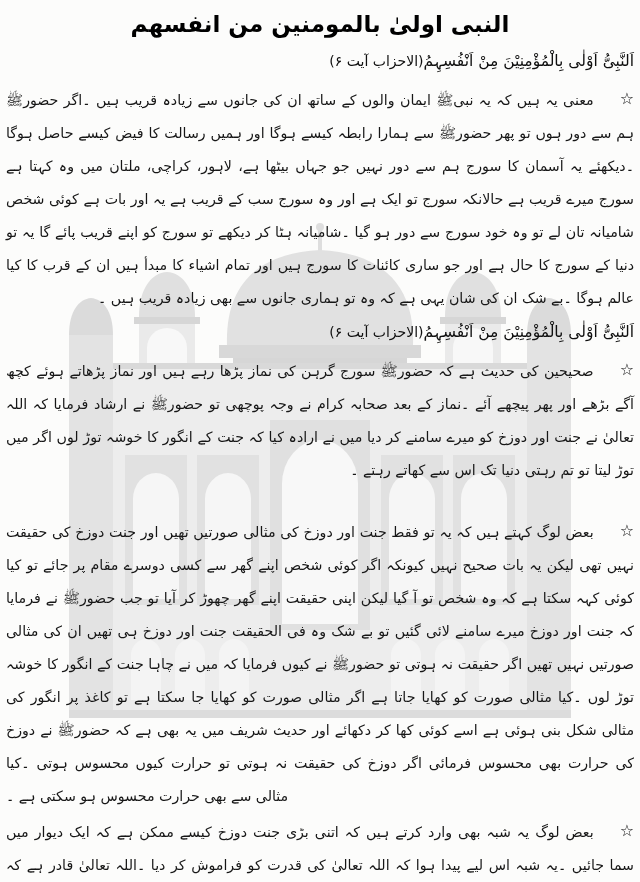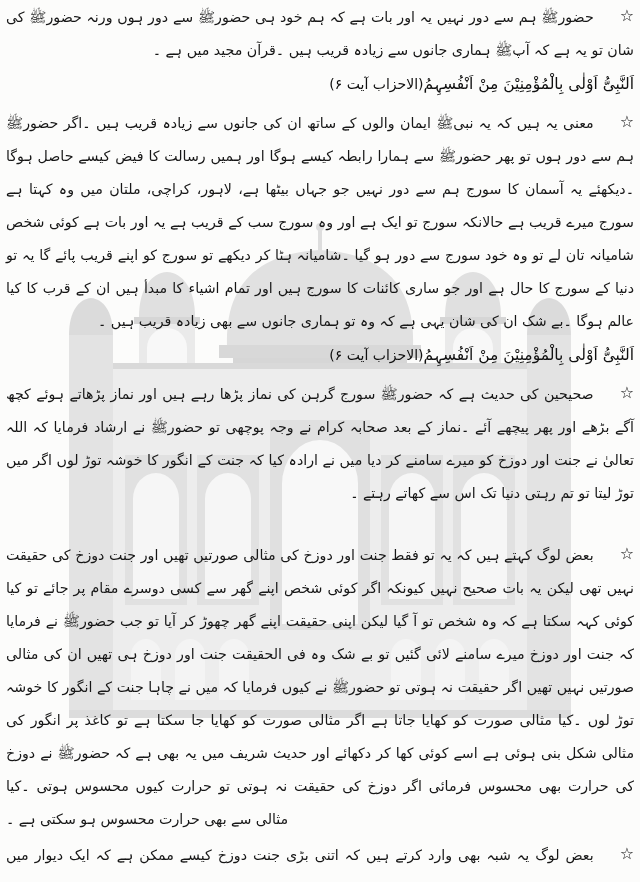--- a/index.html
+++ b/index.html
@@ -100,22 +100,22 @@
     <path d="M164,495 v-45 a15,16 0 0 1 30,0 v45 Z" fill="#f4f4f4"></path>
     <path d="M336,495 v-45 a15,16 0 0 1 30,0 v45 Z" fill="#f4f4f4"></path>
     <path d="M380,495 v-45 a15,16 0 0 1 30,0 v45 Z" fill="#f4f4f4"></path>
     <path d="M424,495 v-45 a15,16 0 0 1 30,0 v45 Z" fill="#f4f4f4"></path>
 
     <rect x="14" y="505" width="502" height="8" fill="#dcdcdc"></rect>
   </svg>
 
   <div class="content">
 
+    <h1 class="title">النبی اولیٰ بالمومنین من انفسهم</h1>
 
-    <p class="para"><span class="star">☆</span><span>حضورﷺ ہم سے دور نہیں یہ اور بات ہے کہ ہم خود ہی حضورﷺ سے دور ہوں ورنہ حضورﷺ کی شان تو یہ ہے کہ آپﷺ ہماری جانوں سے زیادہ قریب ہیں ۔قرآن مجید میں ہے ۔</span></p>
 
     <p class="verse"><span>اَلنَّبِیُّ اَوْلٰی بِالْمُؤْمِنِیْنَ مِنْ اَنْفُسِہِمُ</span><span class="ref">(الاحزاب آیت ۶)</span></p>
 
     <p class="para"><span class="star">☆</span><span>معنی یہ ہیں کہ یہ نبیﷺ ایمان والوں کے ساتھ ان کی جانوں سے زیادہ قریب ہیں ۔اگر حضورﷺ ہم سے دور ہوں تو پھر حضورﷺ سے ہمارا رابطہ کیسے ہوگا اور ہمیں رسالت کا فیض کیسے حاصل ہوگا ۔دیکھئے یہ آسمان کا سورج ہم سے دور نہیں جو جہاں بیٹھا ہے، لاہور، کراچی، ملتان میں وہ کہتا ہے سورج میرے قریب ہے حالانکہ سورج تو ایک ہے اور وہ سورج سب کے قریب ہے یہ اور بات ہے کوئی شخص شامیانہ تان لے تو وہ خود سورج سے دور ہو گیا ۔شامیانہ ہٹا کر دیکھے تو سورج کو اپنے قریب پائے گا یہ تو دنیا کے سورج کا حال ہے اور جو ساری کائنات کا سورج ہیں اور تمام اشیاء کا مبدأ ہیں ان کے قرب کا کیا عالم ہوگا ۔بے شک ان کی شان یہی ہے کہ وہ تو ہماری جانوں سے بھی زیادہ قریب ہیں ۔</span></p>
 
     <p class="verse"><span>اَلنَّبِیُّ اَوْلٰی بِالْمُؤْمِنِیْنَ مِنْ اَنْفُسِہِمُ</span><span class="ref">(الاحزاب آیت ۶)</span></p>
 
     <p class="para"><span class="star">☆</span><span>صحیحین کی حدیث ہے کہ حضورﷺ سورج گرہن کی نماز پڑھا رہے ہیں اور نماز پڑھاتے ہوئے کچھ آگے بڑھے اور پھر پیچھے آئے ۔نماز کے بعد صحابہ کرام نے وجہ پوچھی تو حضورﷺ نے ارشاد فرمایا کہ اللہ تعالیٰ نے جنت اور دوزخ کو میرے سامنے کر دیا میں نے ارادہ کیا کہ جنت کے انگور کا خوشہ توڑ لوں اگر میں توڑ لیتا تو تم رہتی دنیا تک اس سے کھاتے رہتے ۔</span></p>
 
     <p class="para align-last-left"><span class="star">☆</span><span>بعض لوگ کہتے ہیں کہ یہ تو فقط جنت اور دوزخ کی مثالی صورتیں تھیں اور جنت دوزخ کی حقیقت نہیں تھی لیکن یہ بات صحیح نہیں کیونکہ اگر کوئی شخص اپنے گھر سے کسی دوسرے مقام پر جائے تو کیا کوئی کہہ سکتا ہے کہ وہ شخص تو آ گیا لیکن اپنی حقیقت اپنے گھر چھوڑ کر آیا تو جب حضورﷺ نے فرمایا کہ جنت اور دوزخ میرے سامنے لائی گئیں تو بے شک وہ فی الحقیقت جنت اور دوزخ ہی تھیں ان کی مثالی صورتیں نہیں تھیں اگر حقیقت نہ ہوتی تو حضورﷺ نے کیوں فرمایا کہ میں نے چاہا جنت کے انگور کا خوشہ توڑ لوں ۔کیا مثالی صورت کو کھایا جاتا ہے اگر مثالی صورت کو کھایا جا سکتا ہے تو کاغذ پر انگور کی مثالی شکل بنی ہوئی ہے اسے کوئی کھا کر دکھائے اور حدیث شریف میں یہ بھی ہے کہ حضورﷺ نے دوزخ کی حرارت بھی محسوس فرمائی اگر دوزخ کی حقیقت نہ ہوتی تو حرارت کیوں محسوس ہوتی ۔کیا مثالی سے بھی حرارت محسوس ہو سکتی ہے ۔</span></p>

